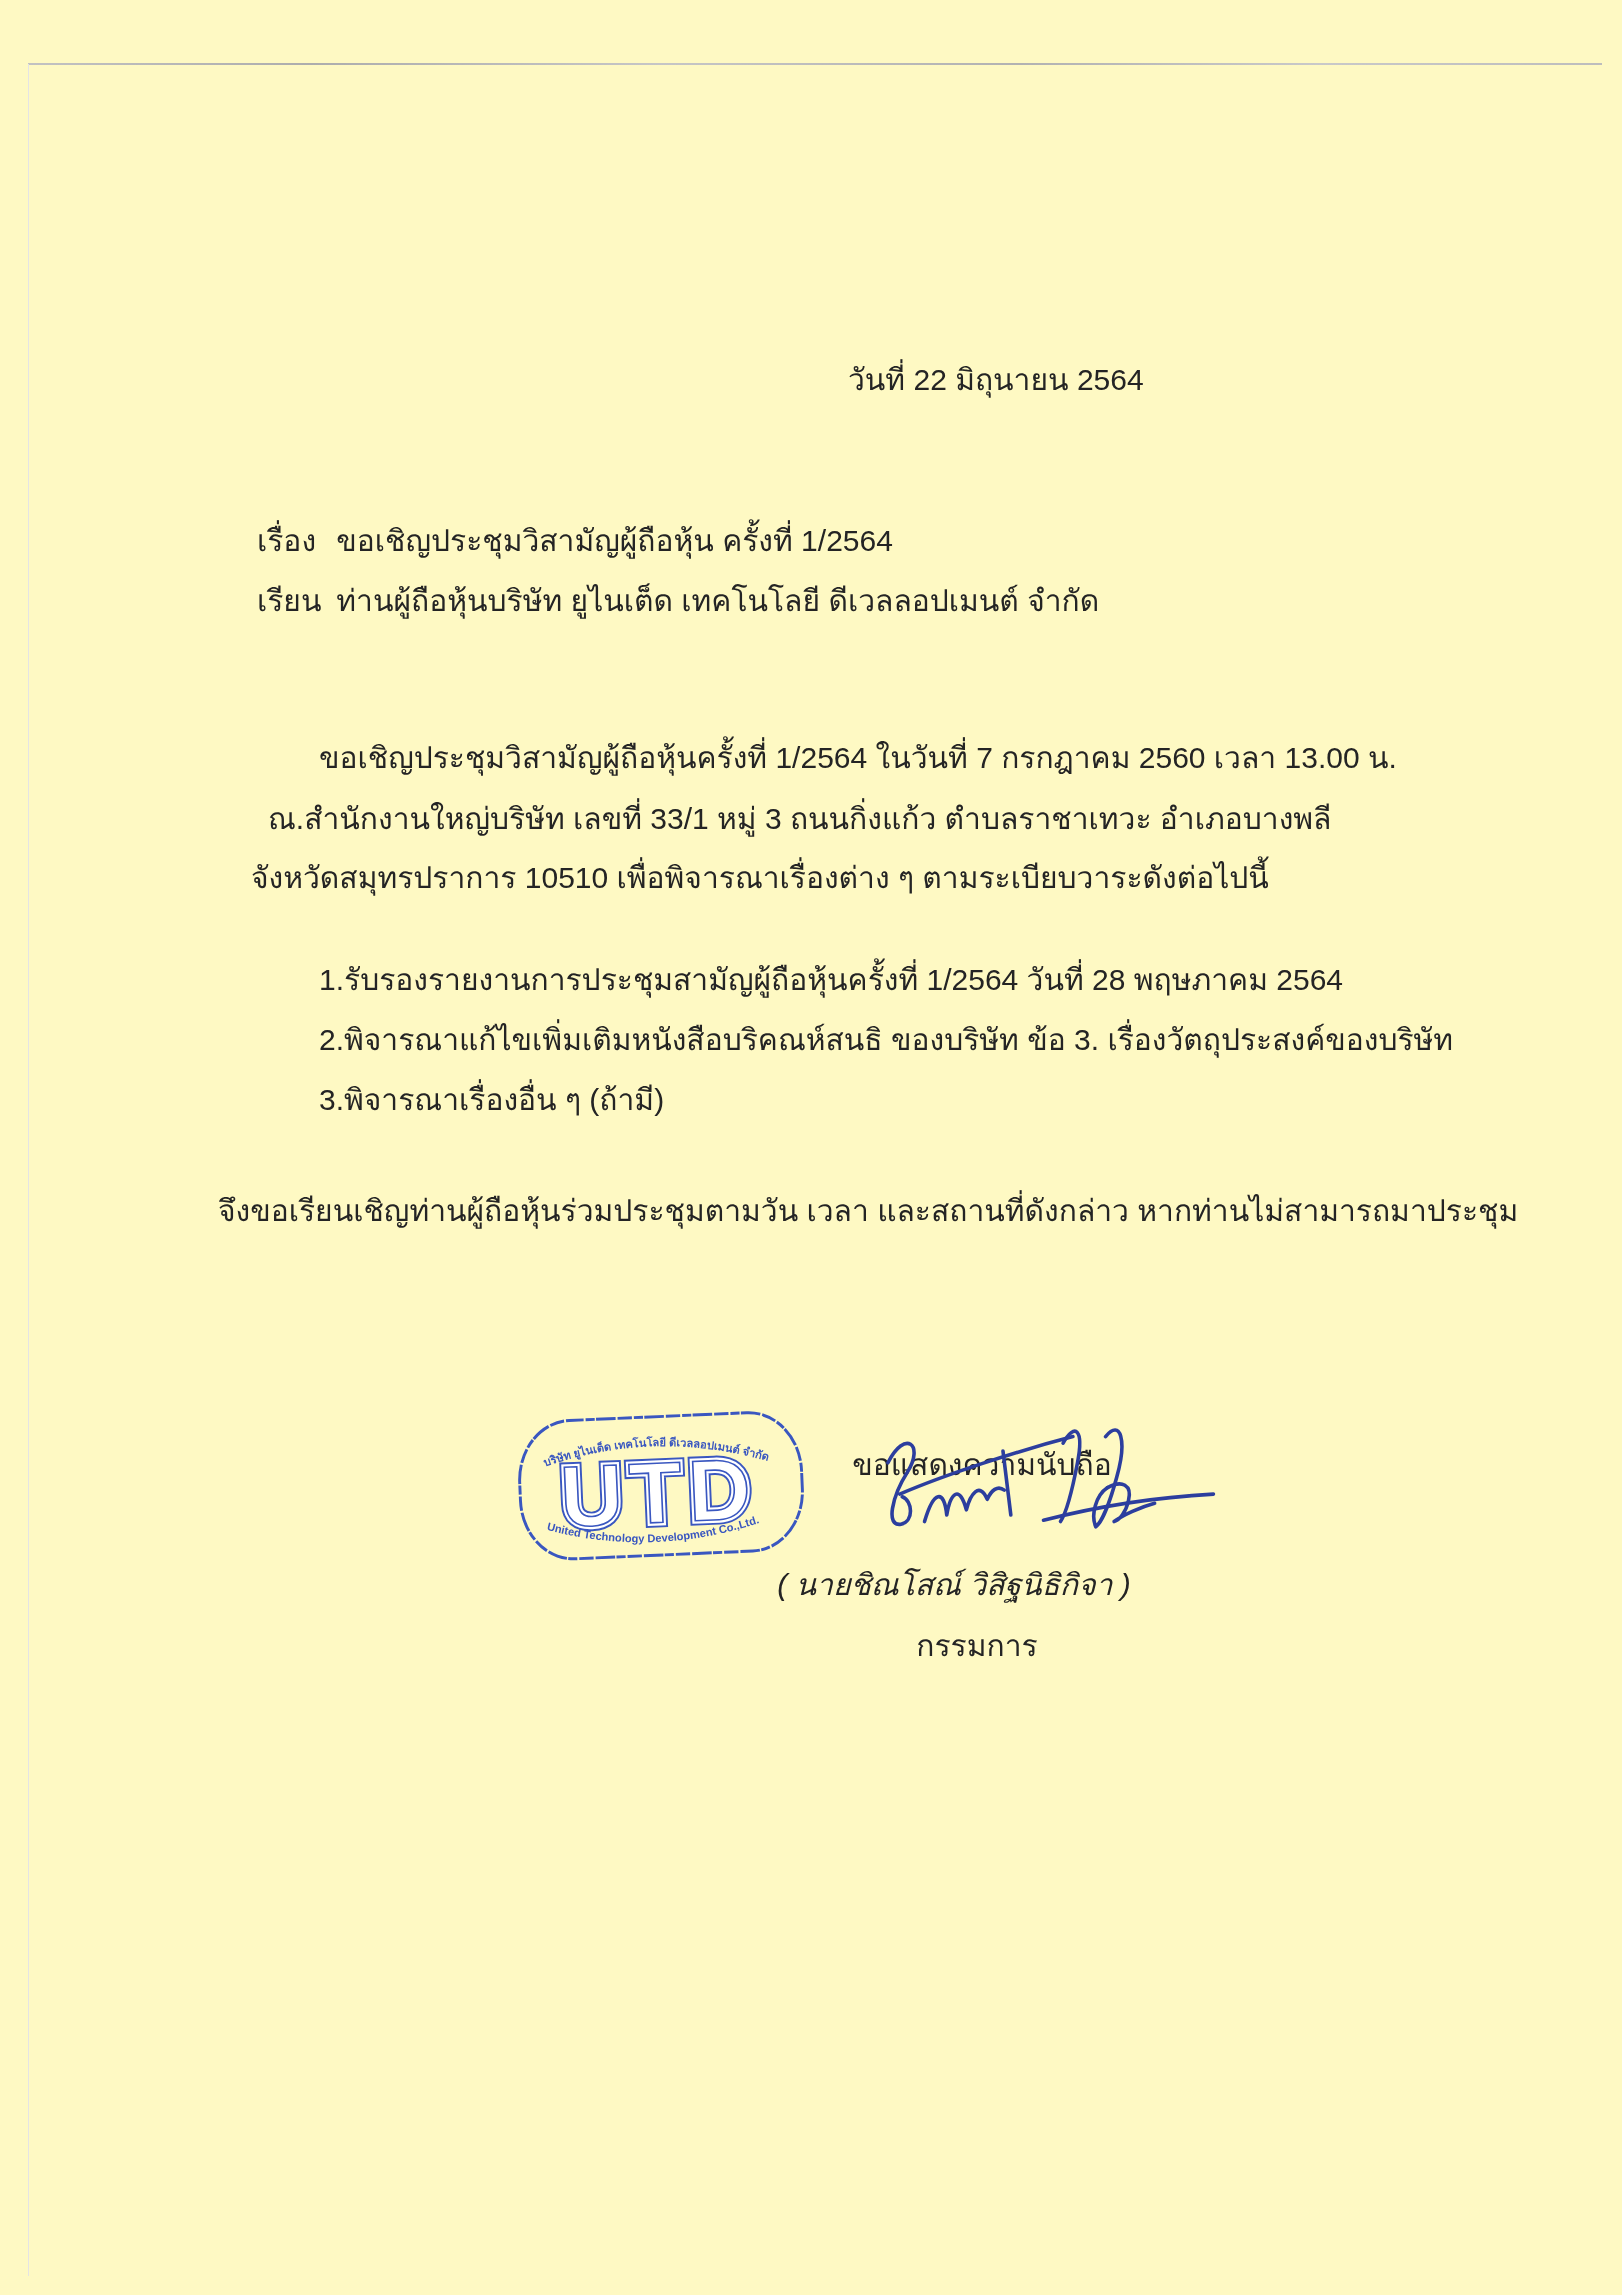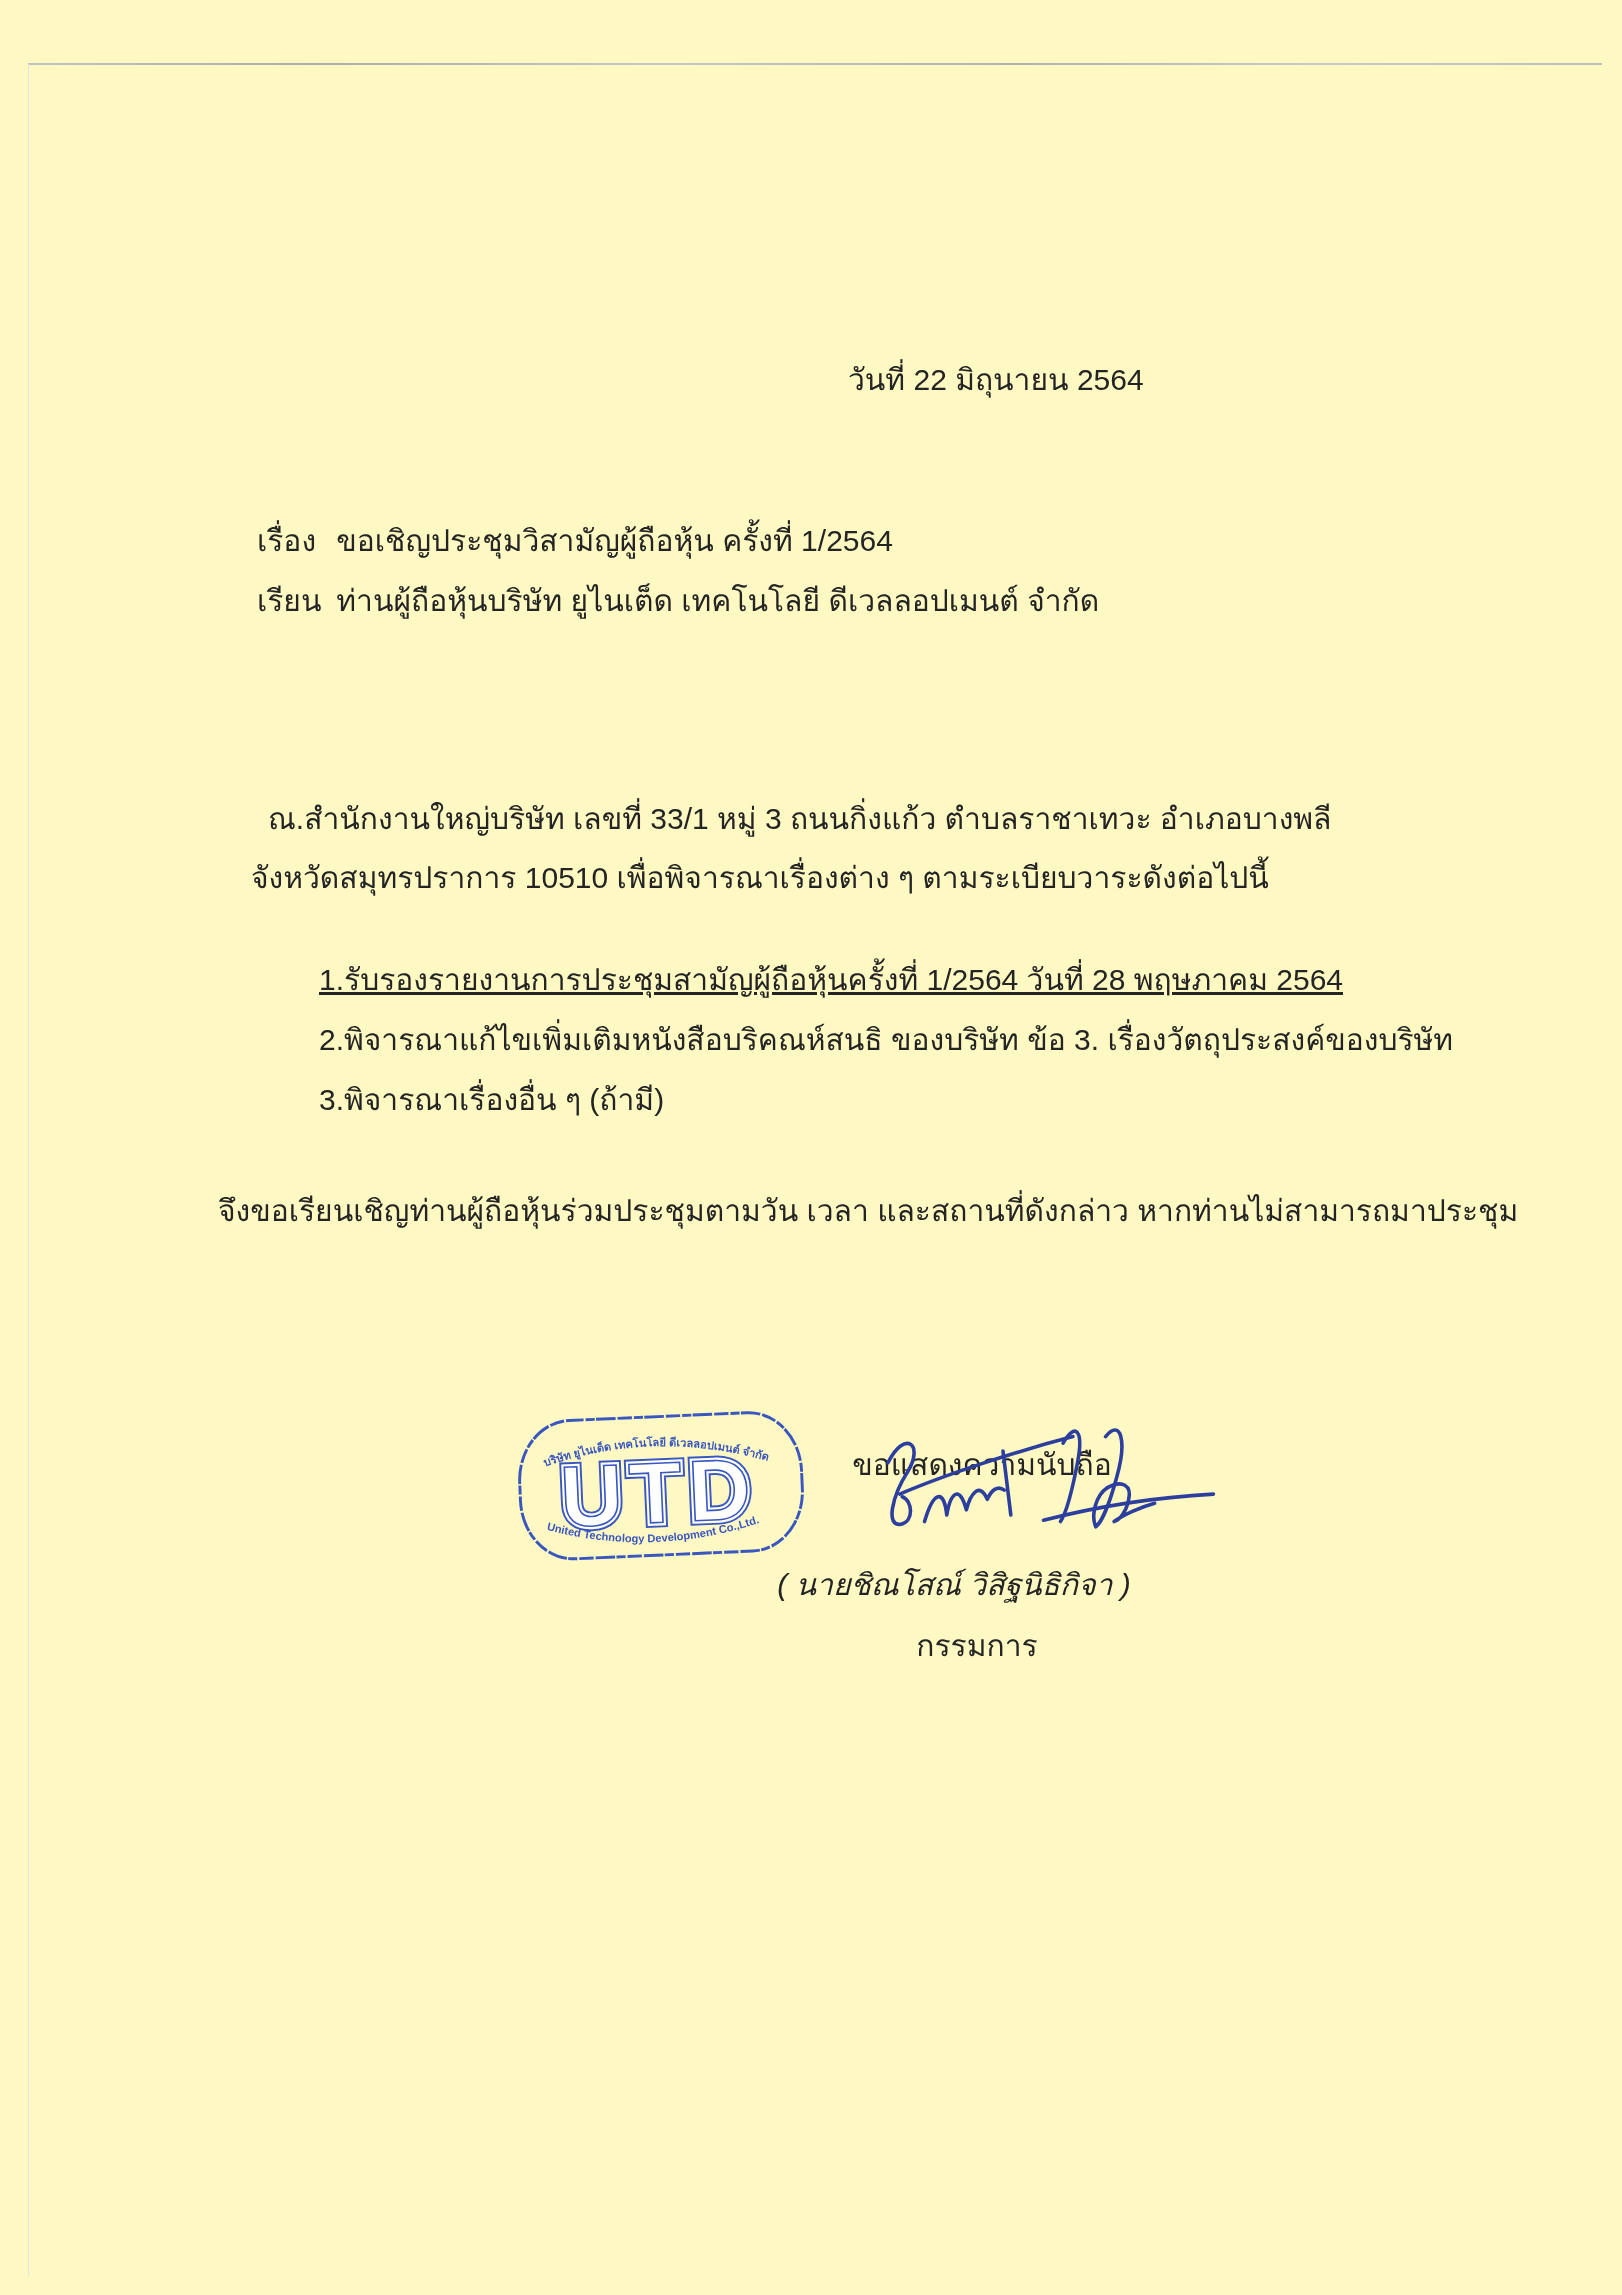--- a/index.html
+++ b/index.html
@@ -44,24 +44,25 @@
   <div class="txt" style="left:257px;top:522px;">
     <span class="label-gap">เรื่อง</span>
     <span>ขอเชิญประชุมวิสามัญผู้ถือหุ้น  ครั้งที่  1/2564</span>
   </div>
 
   <div class="txt" style="left:257px;top:582px;">
     <span class="label-gap">เรียน</span>
     <span>ท่านผู้ถือหุ้นบริษัท ยูไนเต็ด เทคโนโลยี ดีเวลลอปเมนต์ จำกัด</span>
   </div>
 
+  <div class="txt" style="left:319px;top:739px;">ขอเชิญประชุมวิสามัญผู้ถือหุ้นครั้งที่ 1/2564  ในวันที่  7 กรกฎาคม  2560  เวลา 13.00 น.</div>
   <div class="txt" style="left:251px;top:800px;margin-left:17px;">ณ.สำนักงานใหญ่บริษัท เลขที่  33/1  หมู่  3  ถนนกิ่งแก้ว  ตำบลราชาเทวะ  อำเภอบางพลี</div>
   <div class="txt" style="left:251px;top:859px;">จังหวัดสมุทรปราการ 10510  เพื่อพิจารณาเรื่องต่าง ๆ ตามระเบียบวาระดังต่อไปนี้</div>
 
-  <div class="txt" style="left:319px;top:961px;text-decoration:underline;">1.รับรองรายงานการประชุมสามัญผู้ถือหุ้นครั้งที่ 1/2564  วันที่ 28 พฤษภาคม 2564</div>
+  <div class="txt" style="left:319px;top:961px;">1.รับรองรายงานการประชุมสามัญผู้ถือหุ้นครั้งที่ 1/2564  วันที่ 28 พฤษภาคม 2564</div>
   <div class="txt" style="left:319px;top:1021px;">2.พิจารณาแก้ไขเพิ่มเติมหนังสือบริคณห์สนธิ ของบริษัท  ข้อ 3. เรื่องวัตถุประสงค์ของบริษัท</div>
   <div class="txt" style="left:319px;top:1081px;">3.พิจารณาเรื่องอื่น ๆ (ถ้ามี)</div>
 
   <div class="txt" style="left:218px;top:1192px;">จึงขอเรียนเชิญท่านผู้ถือหุ้นร่วมประชุมตามวัน เวลา และสถานที่ดังกล่าว หากท่านไม่สามารถมาประชุม</div>
 
   <div class="sig-block-text" style="left:753px;top:1441px;width:458px;">ขอแสดงความนับถือ</div>
 
   <div class="stamp-wrap">
     <svg width="294" height="160" viewBox="0 0 450 245">
       <rect x="6" y="16" width="432" height="212" rx="80" ry="92" fill="none" stroke="#3a57c0" stroke-width="4.5" stroke-dasharray="22 3 14 2 30 3"></rect>

